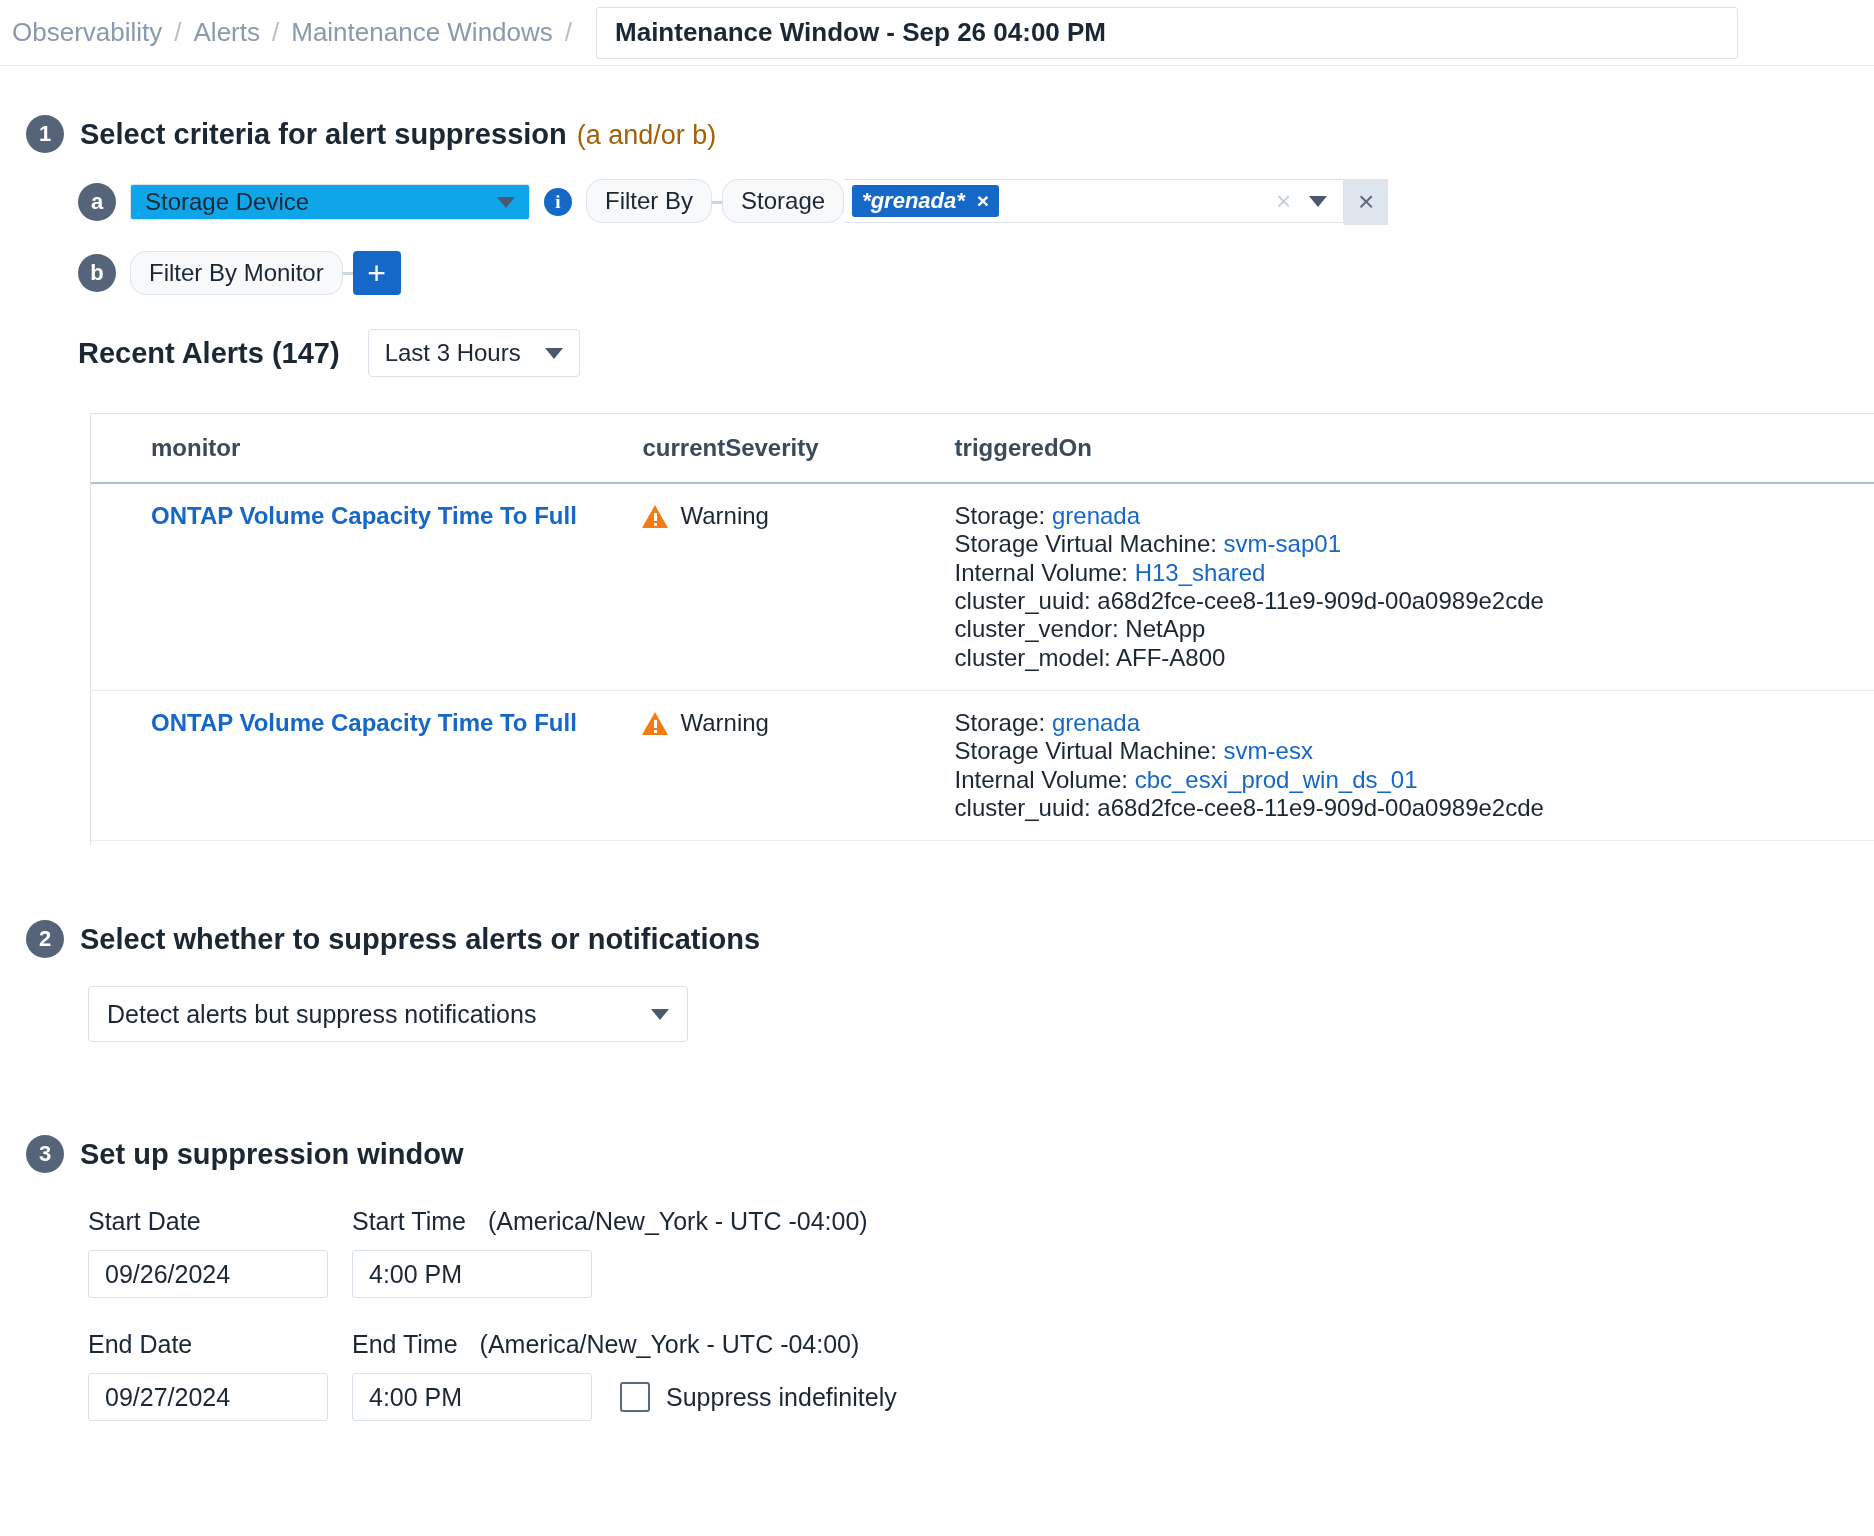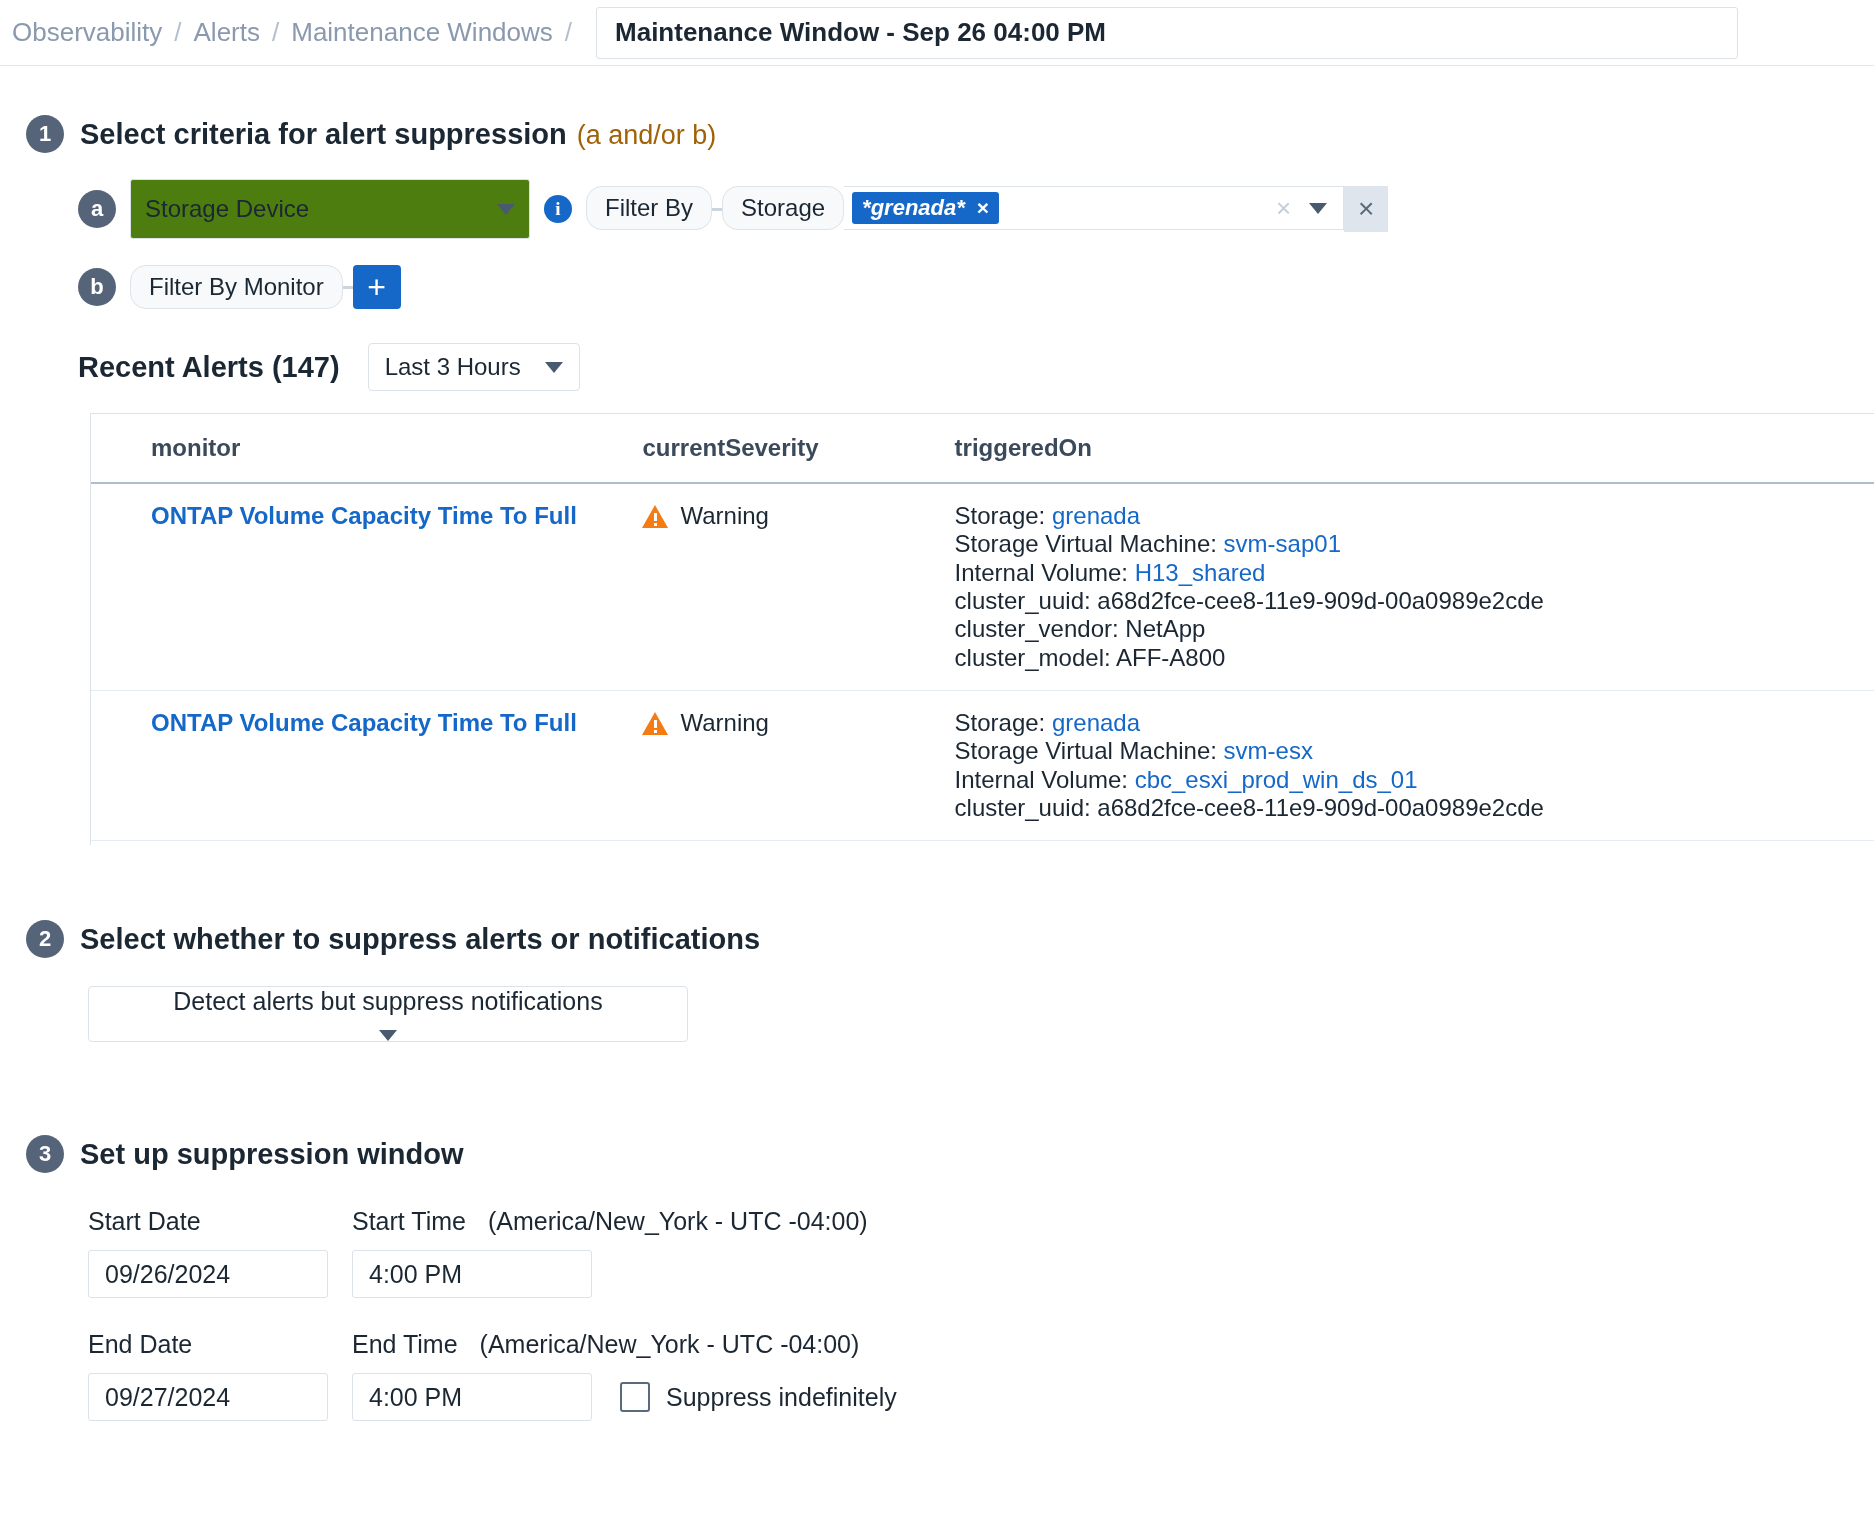--- a/index.html
+++ b/index.html
@@ -94,24 +94,24 @@
     width: 38px; height: 38px;
     border-radius: 50%;
     background: #566479;
     color: #fff;
     font-size: 22px;
     font-weight: bold;
     display: flex; align-items: center; justify-content: center;
     flex: 0 0 auto;
   }
   .select-box {
-    width: 400px; height: 60px;
+    width: 400px; height: 36px;
     border: 1px solid #dbe2ea;
     border-radius: 3px;
-    background: #4d7c0f;
+    background: #0ea5e9;
     display: flex; align-items: center;
     padding: 0 14px;
     font-size: 24px;
     justify-content: space-between;
   }
   .caret {
     width: 0; height: 0;
     border-left: 9px solid transparent;
     border-right: 9px solid transparent;
     border-top: 11px solid #4a5a6e;
@@ -275,21 +275,20 @@
   #section2 { position: absolute; left: 26px; top: 920px; }
   .mode-select {
     margin-left: 62px; margin-top: 28px;
     width: 600px; height: 56px;
     border: 1px solid #dbe2ea;
     border-radius: 4px;
     background: #fff;
     display: flex; align-items: center; justify-content: space-between;
     padding: 0 18px;
     font-size: 25px;
-    flex-direction: column;
   }
 
   
   #section3 { position: absolute; left: 26px; top: 1135px; }
   .date-grid { margin-left: 62px; margin-top: 34px; }
   .date-row { display: flex; align-items: flex-start; margin-bottom: 26px; }
   .date-col { display: flex; flex-direction: column; }
   .fld-label {
     font-size: 25px; font-weight: normal; color: #1b2733;
     margin-bottom: 14px; white-space: nowrap;

